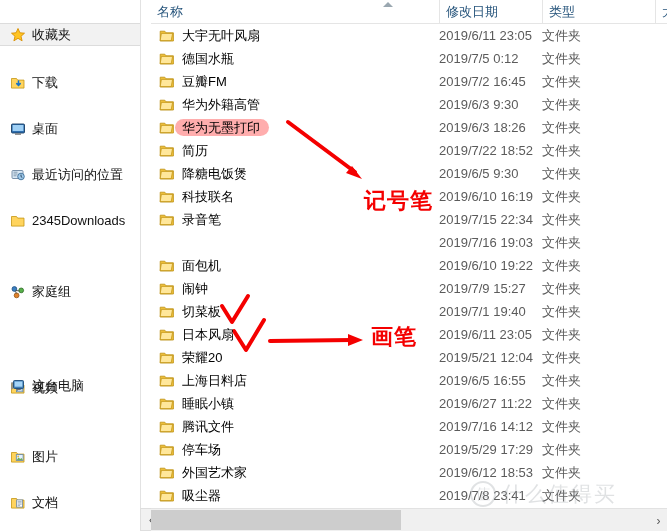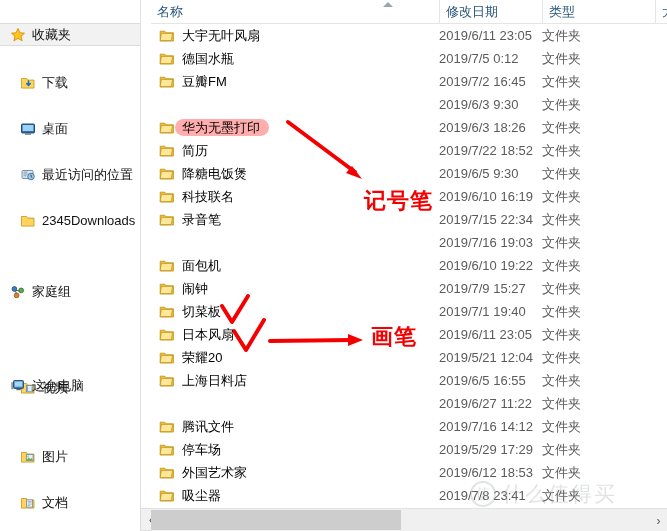--- a/index.html
+++ b/index.html
@@ -30,21 +30,21 @@
     position: relative;
     display: flex;
     align-items: center;
     height: 23px;
     padding-left: 10px;
     white-space: nowrap;
     font-size: 13px;
     color: #000000;
     line-height: 23px;
   }
-  .nav-item.lvl1 { padding-left: 20px; text-align: center; }
+  .nav-item.lvl1 { padding-left: 10px; text-align: center; }
   .nav-item.selected {
     background: #f2f2f2;
     border: 1px solid #dcdcdc;
     border-left: none;
     border-right: none;
     height: 23px;
   }
   .nav-label {
     margin-left: 6px;
     font-size: 13px;
@@ -413,20 +413,29 @@
                 <path d="M1.2 3.2h4.6l1.2 1.6H14.4v8.2H1.2z" fill="#f0c23c" stroke="#bd8f10" stroke-width="0.8"></path>
                 <path d="M2.4 5.4h11.2l-1.4 7.2H1.2z" fill="#ffe79a" stroke="#bd8f10" stroke-width="0.7"></path>
               </svg>
             </span>
             <span class="name-text">豆瓣FM</span>
           </div>
           <div class="cell-date">2019/7/2 16:45</div>
           <div class="cell-type">文件夹</div>
         </div>
         <div class="row" style="top: 69px;">
+          <div class="cell-name">
+            <span class="ico">
+              <svg width="16" height="16" viewBox="0 0 16 16">
+                <path d="M1.2 3.2h4.6l1.2 1.6H14.4v8.2H1.2z" fill="#f0c23c" stroke="#bd8f10" stroke-width="0.8"></path>
+                <path d="M2.4 5.4h11.2l-1.4 7.2H1.2z" fill="#ffe79a" stroke="#bd8f10" stroke-width="0.7"></path>
+              </svg>
+            </span>
+            <span class="name-text">华为外籍高管</span>
+          </div>
           <div class="cell-date">2019/6/3 9:30</div>
           <div class="cell-type">文件夹</div>
         </div>
         <div class="row" style="top: 92px;">
           <div class="cell-name">
             <span class="ico">
               <svg width="16" height="16" viewBox="0 0 16 16">
                 <path d="M1.2 3.2h4.6l1.2 1.6H14.4v8.2H1.2z" fill="#f0c23c" stroke="#bd8f10" stroke-width="0.8"></path>
                 <path d="M2.4 5.4h11.2l-1.4 7.2H1.2z" fill="#ffe79a" stroke="#bd8f10" stroke-width="0.7"></path>
               </svg>
@@ -565,20 +574,29 @@
                 <path d="M1.2 3.2h4.6l1.2 1.6H14.4v8.2H1.2z" fill="#f0c23c" stroke="#bd8f10" stroke-width="0.8"></path>
                 <path d="M2.4 5.4h11.2l-1.4 7.2H1.2z" fill="#ffe79a" stroke="#bd8f10" stroke-width="0.7"></path>
               </svg>
             </span>
             <span class="name-text">上海日料店</span>
           </div>
           <div class="cell-date">2019/6/5 16:55</div>
           <div class="cell-type">文件夹</div>
         </div>
         <div class="row" style="top: 368px;">
+          <div class="cell-name">
+            <span class="ico">
+              <svg width="16" height="16" viewBox="0 0 16 16">
+                <path d="M1.2 3.2h4.6l1.2 1.6H14.4v8.2H1.2z" fill="#f0c23c" stroke="#bd8f10" stroke-width="0.8"></path>
+                <path d="M2.4 5.4h11.2l-1.4 7.2H1.2z" fill="#ffe79a" stroke="#bd8f10" stroke-width="0.7"></path>
+              </svg>
+            </span>
+            <span class="name-text">睡眠小镇</span>
+          </div>
           <div class="cell-date">2019/6/27 11:22</div>
           <div class="cell-type">文件夹</div>
         </div>
         <div class="row" style="top: 391px;">
           <div class="cell-name">
             <span class="ico">
               <svg width="16" height="16" viewBox="0 0 16 16">
                 <path d="M1.2 3.2h4.6l1.2 1.6H14.4v8.2H1.2z" fill="#f0c23c" stroke="#bd8f10" stroke-width="0.8"></path>
                 <path d="M2.4 5.4h11.2l-1.4 7.2H1.2z" fill="#ffe79a" stroke="#bd8f10" stroke-width="0.7"></path>
               </svg>

